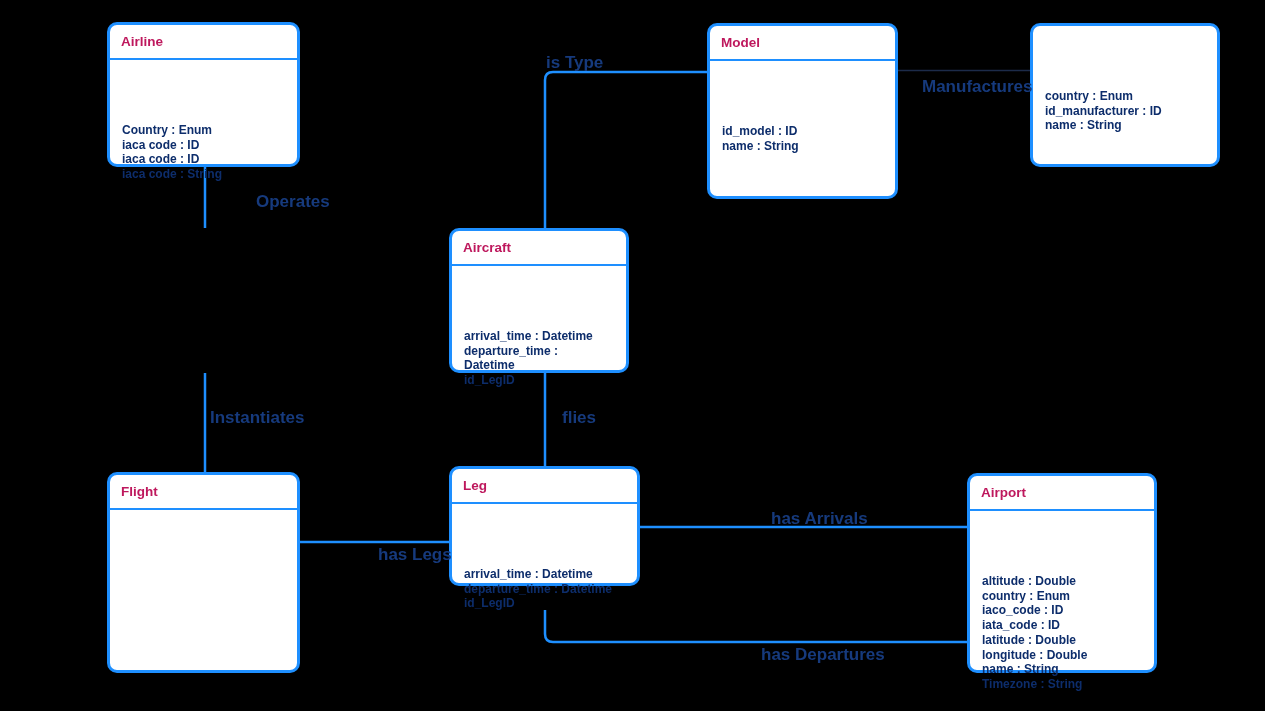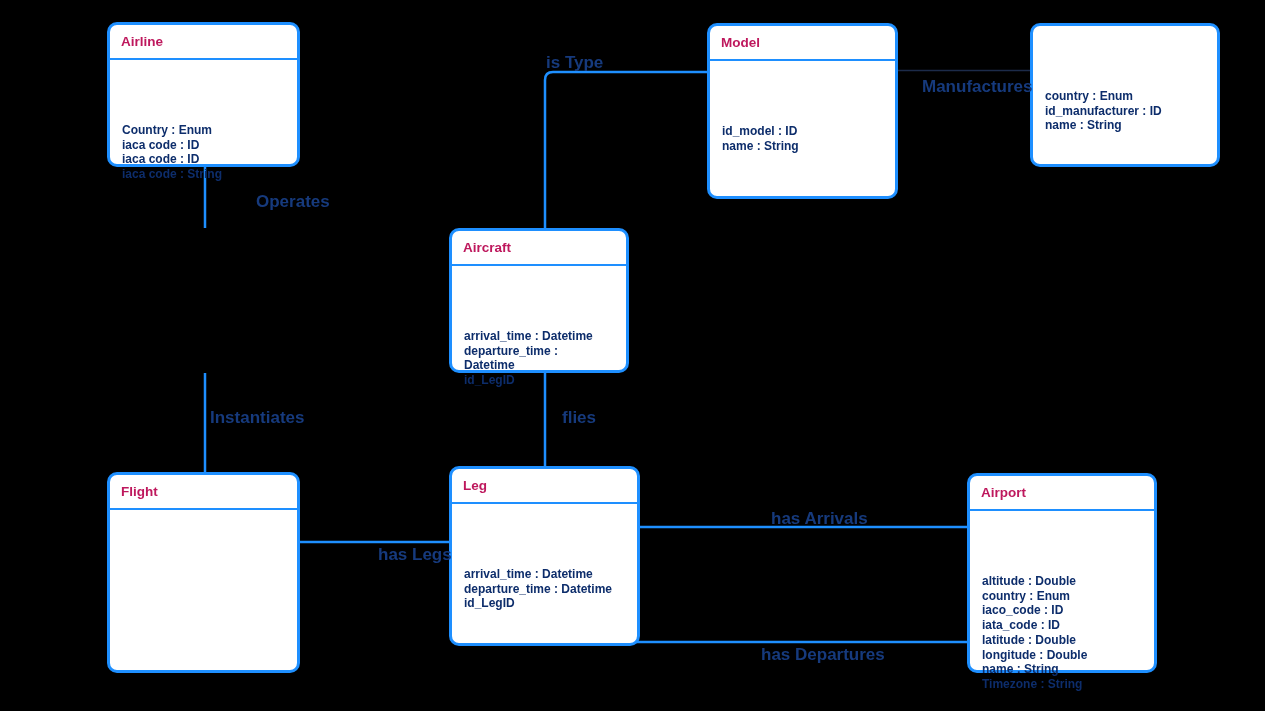--- a/index.html
+++ b/index.html
@@ -91,21 +91,21 @@
   <div class="entity" style="left:449px; top:228px; width:180px; height:145px;">
     <div class="entity-title">Aircraft</div>
     <div class="entity-attrs">
         <div>arrival_time : Datetime</div>
         <div>departure_time :</div>
         <div>Datetime</div>
         <div>id_LegID</div>
       </div>
   </div>
 
-  <div class="entity" style="left:449px; top:466px; width:191px; height:180px;">
+  <div class="entity" style="left:449px; top:466px; width:191px; height:120px;">
     <div class="entity-title">Leg</div>
     <div class="entity-attrs">
         <div>arrival_time : Datetime</div>
         <div>departure_time : Datetime</div>
         <div>id_LegID</div>
       </div>
   </div>
 
   <div class="entity" style="left:707px; top:23px; width:191px; height:176px;">
     <div class="entity-title">Model</div>

